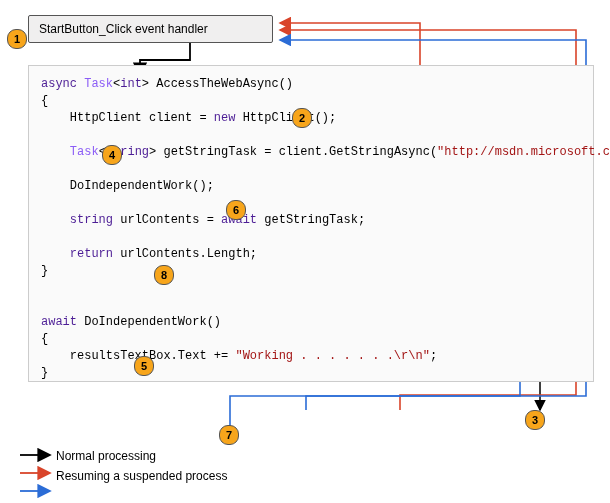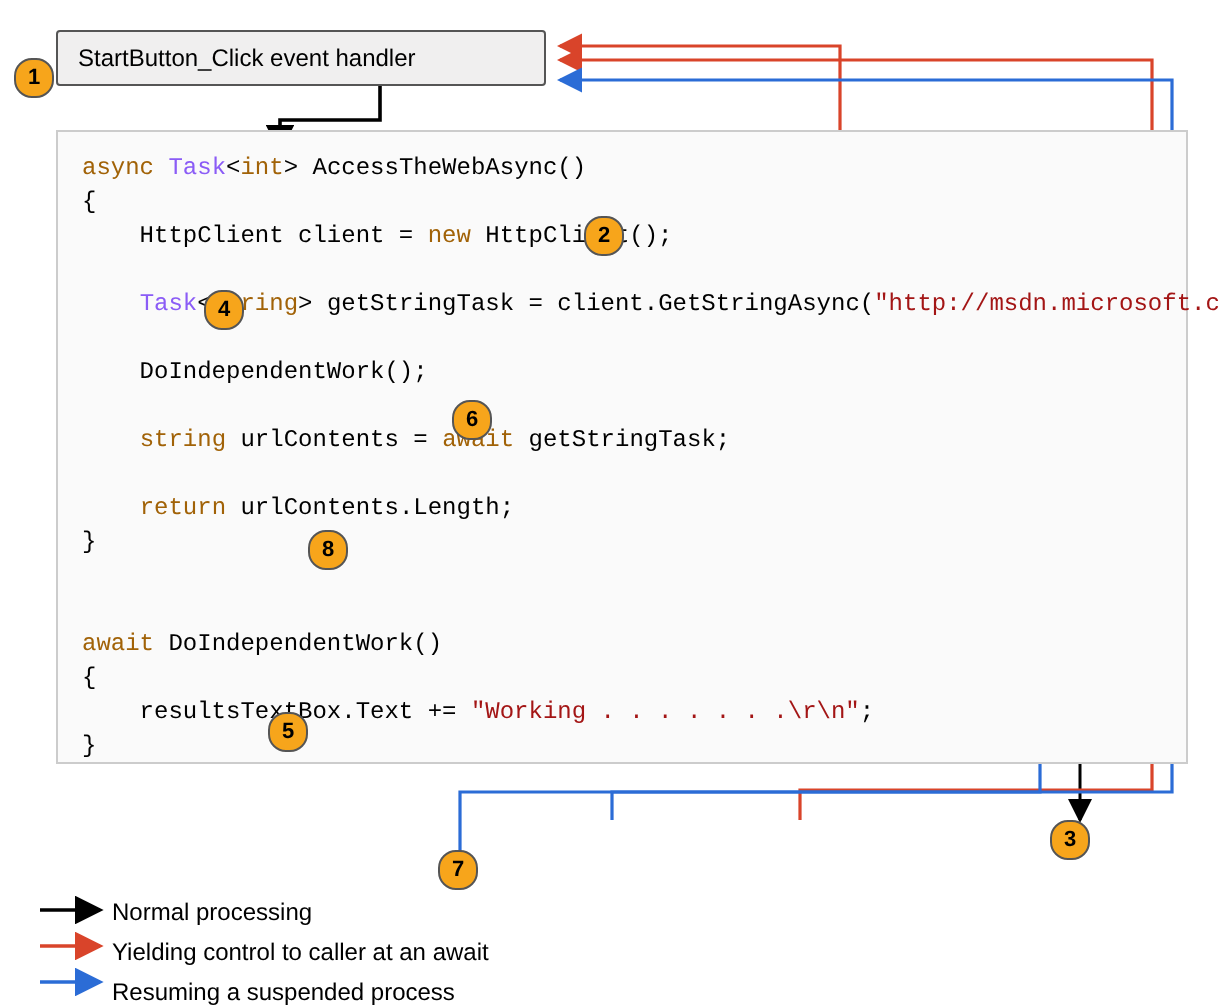--- a/index.html
+++ b/index.html
@@ -1,20 +1,20 @@
 <!DOCTYPE html>
 <html><head>
 <meta charset="utf-8">
 <style>
   html,body{margin:0;padding:0;font-family:"Segoe UI",Tahoma,Arial,sans-serif;font-size:12px;color:#000;background:#fff}
   .stage{position:relative;width:550px;height:503px;background:#fff}
   svg{position:absolute;left:0;top:0}
   .box{position:absolute;background:#f0efef;border:1px solid #555;border-radius:2px;padding:6px 10px;white-space:nowrap}
   .codebox{position:absolute;background:#fafafa;border:1px solid #ccc;padding:10px 12px;width:540px;font-family:Consolas,"Courier New",monospace;font-size:12px;line-height:17px;white-space:pre;color:#000}
-  .kw-blue{color:#a16207}
+  .kw-blue{color:#4c1d95}
   .kw-teal{color:#8b5cf6}
   .str{color:#a31515}
   .badge{position:absolute;width:18px;height:18px;border-radius:9px;background:#f7a51b;border:1px solid #555;color:#000;font-size:11px;font-weight:bold;text-align:center;line-height:18px}
   .legend{position:absolute}
   .legend div{height:18px;line-height:18px;margin-bottom:2px}
 </style>
 </head>
 <body>
 <div class="stage">
 
@@ -81,17 +81,16 @@
 <div class="badge" style="left:292px;top:108px">2</div>
 <div class="badge" style="left:525px;top:410px">3</div>
 <div class="badge" style="left:102px;top:145px">4</div>
 <div class="badge" style="left:134px;top:356px">5</div>
 <div class="badge" style="left:226px;top:200px">6</div>
 <div class="badge" style="left:219px;top:425px">7</div>
 <div class="badge" style="left:154px;top:265px">8</div>
 
 <div class="legend" style="left:56px;top:447px">
   <div>Normal processing</div>
-  <div>Yielding control to caller at an await</div>
   <div>Resuming a suspended process</div>
 </div>
 
 </div>
 
 </body></html>

